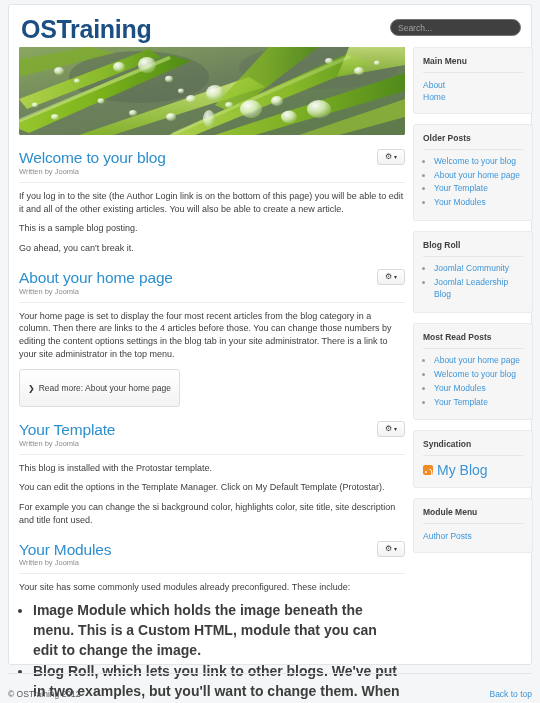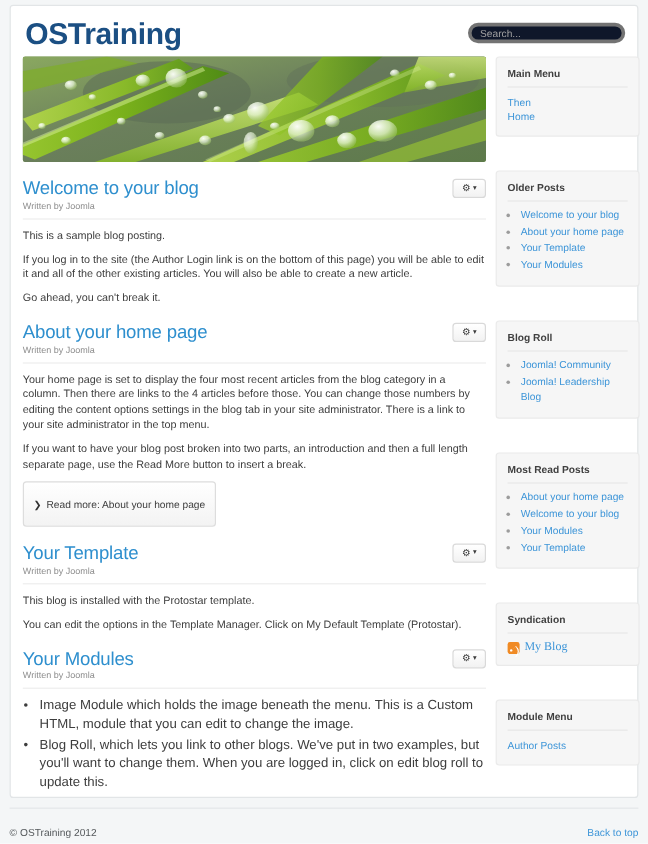--- a/index.html
+++ b/index.html
@@ -44,23 +44,23 @@
   }
   .searchwrap {
     position: absolute;
     right: 10px;
     top: 14px;
     width: 131px;
   }
   .searchbox {
     width: 131px;
     height: 17px;
-    border: 3px solid #737373;
+    border: 1px solid #737373;
     border-radius: 9px;
-    background: #0f172a;
+    background: #404040;
     font-family: "Liberation Sans", sans-serif;
     font-size: 8.5px;
     color: #9a9a9a;
     padding: 0 7px;
     outline: none;
   }
   .searchbox::placeholder { color: #a2a2a2; }
 
   
   .content {
@@ -125,45 +125,46 @@
     font-size: 9px;
     line-height: 1.42;
     color: #3d3d3d;
     margin: 7px 0 0 0;
   }
   .bullets {
     margin: 7px 0 0 0;
     padding-left: 14px;
   }
   .bullets li {
-    font-size: 11px;
+    font-size: 14px;
     line-height: 1.42;
     color: #3d3d3d;
     margin-bottom: 1px;
+    font-weight: bold;
   }
   .readmore {
     display: inline-block;
     margin-top: 8px;
     padding: 13px 8px;
     border: 1px solid #dddddd;
     border-radius: 3px;
     background: linear-gradient(#ffffff, #f3f3f3);
     font-size: 8.5px;
     color: #3d3d3d;
     cursor: pointer;
   }
   .readmore .chev { font-size: 8px; margin-right: 4px; color: #333; }
 
   
   .module {
     background: #f6f6f6;
     border: 1px solid #eaeaea;
     border-radius: 3px;
     padding: 8px 9px 9px 9px;
-    margin-bottom: 28px;
+    margin-bottom: 10px;
   }
   .module-title {
     font-size: 8.5px;
     font-weight: bold;
     color: #404040;
     padding-bottom: 6px;
     border-bottom: 1px solid #e6e6e6;
     margin-bottom: 6px;
   }
   .module-links a {
@@ -209,21 +210,21 @@
     position: absolute;
     left: 2px; bottom: 2px;
     width: 6px; height: 6px;
     border: 1.4px solid #fff;
     border-left: none;
     border-bottom: none;
     border-radius: 0 6px 0 0;
     transform: rotate(45deg);
     transform-origin: left bottom;
   }
-  .rss-row a { font-size: 10px; color: #3d95d8; text-decoration: none; font-family: Liberation Serif, serif; }
+  .rss-row a { font-size: 14px; color: #3d95d8; text-decoration: none; }
 
   
   .footer {
     position: absolute;
     left: 8px;
     top: 673px;
     width: 524px;
     border-top: 1px solid #e4e7e9;
     padding-top: 15px;
     display: flex;
@@ -317,73 +318,74 @@
         </svg>
       </div>
 
       <div class="article">
         <div class="gear-btn">
           <span class="g">⚙</span>
           <span class="c">▾</span>
         </div>
         <h2 class="article-title">Welcome to your blog</h2>
         <div class="article-author">Written by Joomla</div>
+        <p class="para">If you log in to the site (the Author Login link is on the bottom of this page) you will be able to edit it and all of the other existing articles. You will also be able to create a new article.</p>
         <p class="para">This is a sample blog posting.</p>
-        <p class="para">If you log in to the site (the Author Login link is on the bottom of this page) you will be able to edit it and all of the other existing articles. You will also be able to create a new article.</p>
         <p class="para">Go ahead, you can't break it.</p>
       </div>
 
       <div class="article">
         <div class="gear-btn">
           <span class="g">⚙</span>
           <span class="c">▾</span>
         </div>
         <h2 class="article-title">About your home page</h2>
         <div class="article-author">Written by Joomla</div>
         <p class="para">Your home page is set to display the four most recent articles from the blog category in a column. Then there are links to the 4 articles before those. You can change those numbers by editing the content options settings in the blog tab in your site administrator. There is a link to your site administrator in the top menu.</p>
-        <p class="para">If you want to have your blog post broken into two parts, an introduction and then a full length separate page, use the Read More button to insert a break.</p>
         <div class="readmore">
           <span class="chev">❯</span><span>Read more: About your home page</span>
         </div>
       </div>
 
       <div class="article">
         <div class="gear-btn">
           <span class="g">⚙</span>
           <span class="c">▾</span>
         </div>
         <h2 class="article-title">Your Template</h2>
         <div class="article-author">Written by Joomla</div>
         <p class="para">This blog is installed with the Protostar template.</p>
         <p class="para">You can edit the options in the Template Manager. Click on My Default Template (Protostar).</p>
+        <p class="para">For example you can change the si background color, highlights color, site title, site description and title font used.</p>
       </div>
 
       <div class="article">
         <div class="gear-btn">
           <span class="g">⚙</span>
           <span class="c">▾</span>
         </div>
         <h2 class="article-title">Your Modules</h2>
         <div class="article-author">Written by Joomla</div>
+        <p class="para">Your site has some commonly used modules already preconfigured. These include:</p>
         <ul class="bullets">
           <li>Image Module which holds the image beneath the menu. This is a Custom HTML, module that you can edit to change the image.</li>
           <li>Blog Roll, which lets you link to other blogs. We've put in two examples, but you'll want to change them. When you are logged in, click on edit blog roll to update this.</li>
 
         </ul>
 
       </div>
 
     </div>
 
     <div class="sidebar">
 
       <div class="module">
         <div class="module-title">Main Menu</div>
         <div class="module-links">
-          <a href="#">Then</a>
+          <a href="#">About</a>
           <a href="#">Home</a>
         </div>
       </div>
 
       <div class="module">
         <div class="module-title">Older Posts</div>
         <ul>
           <li><a href="#">Welcome to your blog</a></li>
           <li><a href="#">About your home page</a></li>
           <li><a href="#">Your Template</a></li>

